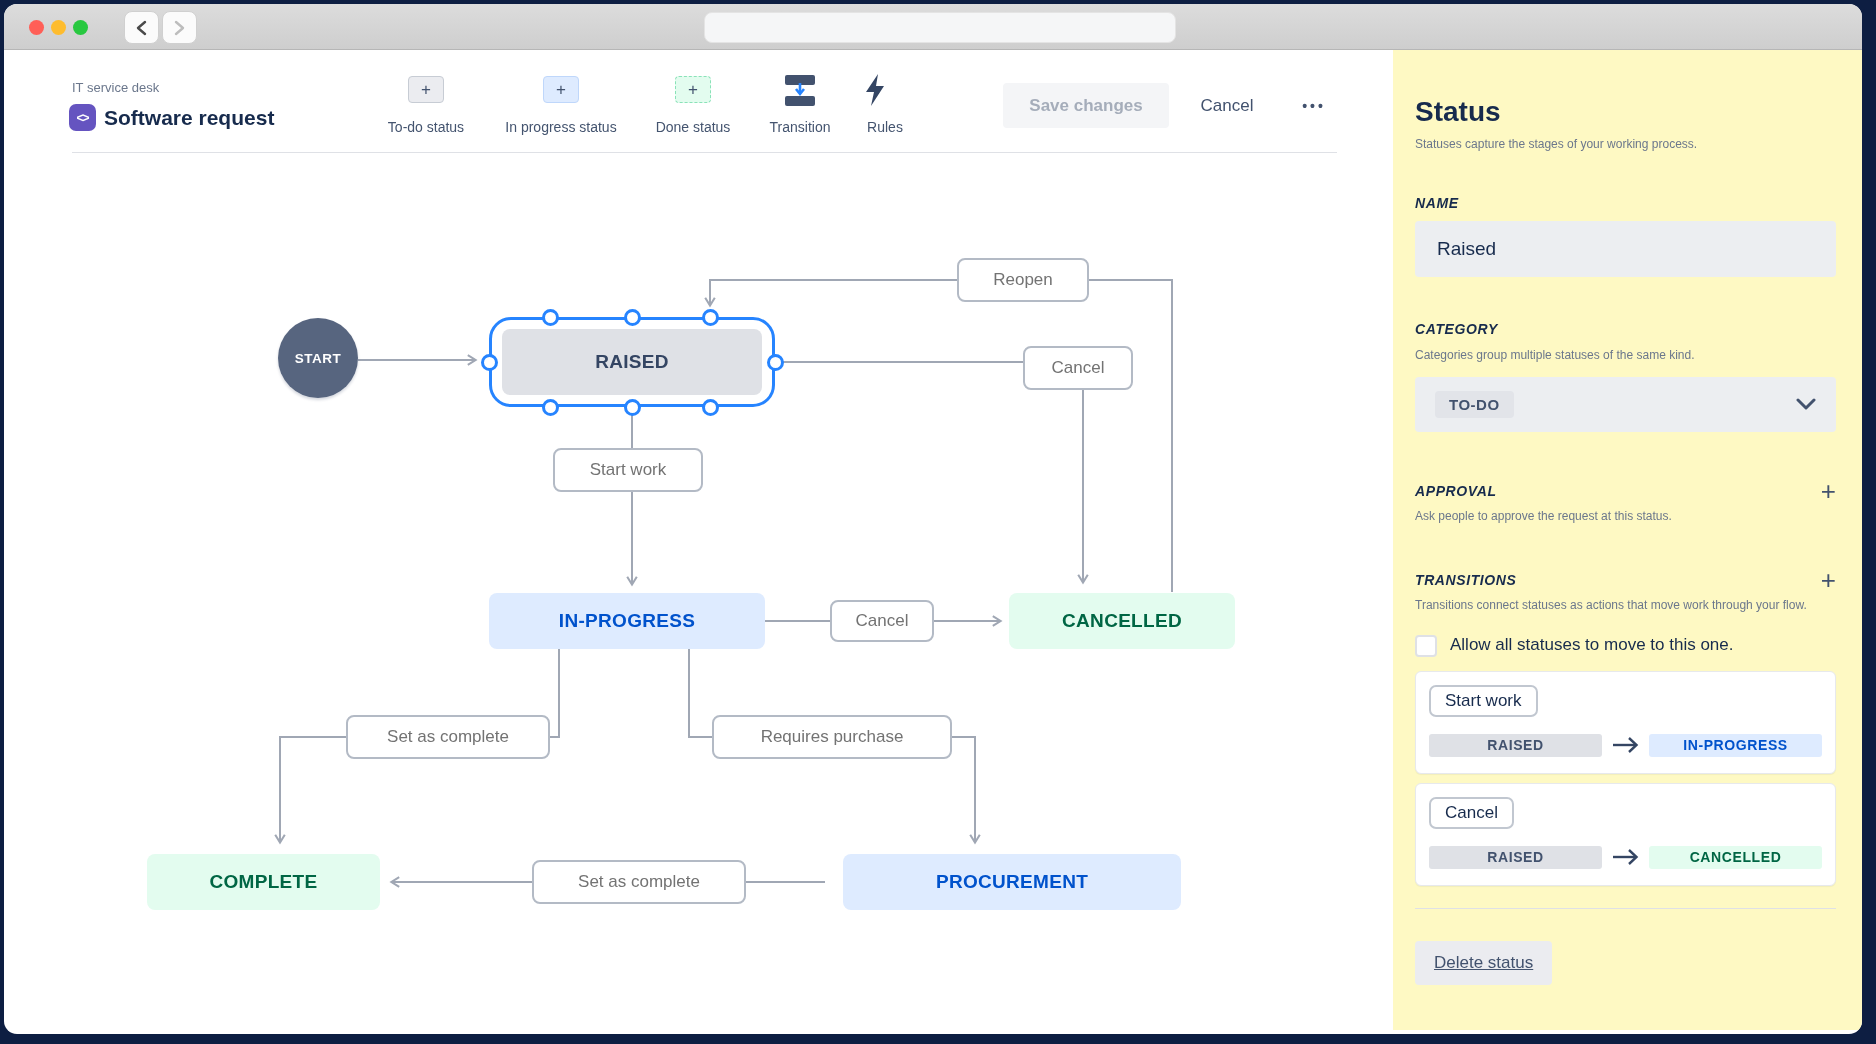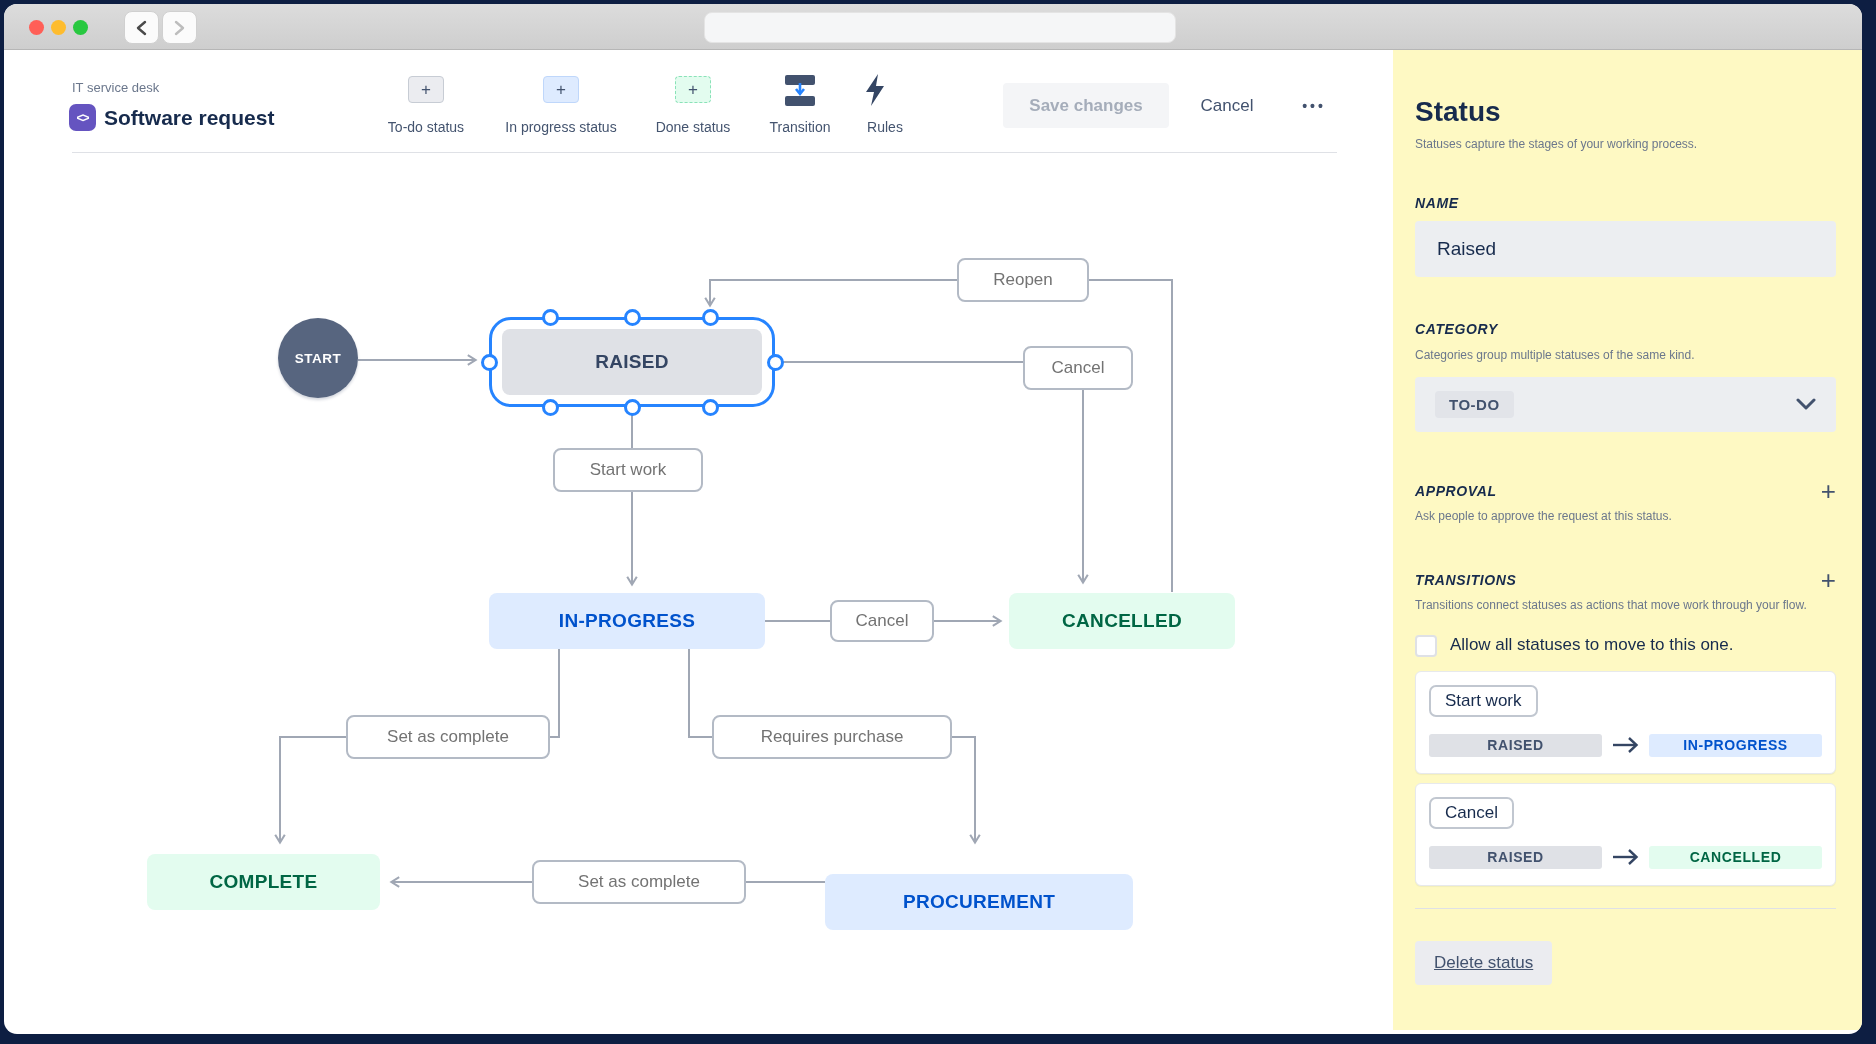--- a/index.html
+++ b/index.html
@@ -190,21 +190,21 @@
 
   <div class="node blue" style="left:485px; top:589px; width:276px; height:56px;">IN-PROGRESS</div>
   <div class="tlabel" style="left:826px; top:596px; width:104px; height:42px;">Cancel</div>
   <div class="node green" style="left:1005px; top:589px; width:226px; height:56px;">CANCELLED</div>
 
   <div class="tlabel" style="left:342px; top:711px; width:204px; height:44px;">Set as complete</div>
   <div class="tlabel" style="left:708px; top:711px; width:240px; height:44px;">Requires purchase</div>
 
   <div class="node green" style="left:143px; top:850px; width:233px; height:56px;">COMPLETE</div>
   <div class="tlabel" style="left:528px; top:856px; width:214px; height:44px;">Set as complete</div>
-  <div class="node blue" style="left:821px; top:850px; width:308px; height:56px;margin-top:20px;">PROCUREMENT</div>
+  <div class="node blue" style="left:839px; top:850px; width:338px; height:56px;">PROCUREMENT</div>
 
   <div class="sidebar">
     <div class="sb-title">Status</div>
     <div class="sb-sub">Statuses capture the stages of your working process.</div>
 
     <div class="sect-label mt42">NAME</div>
     <input class="name-input" type="text" value="Raised" style="">
 
     <div class="sect-label mt44">CATEGORY</div>
     <div class="sb-desc mt10">Categories group multiple statuses of the same kind.</div>

